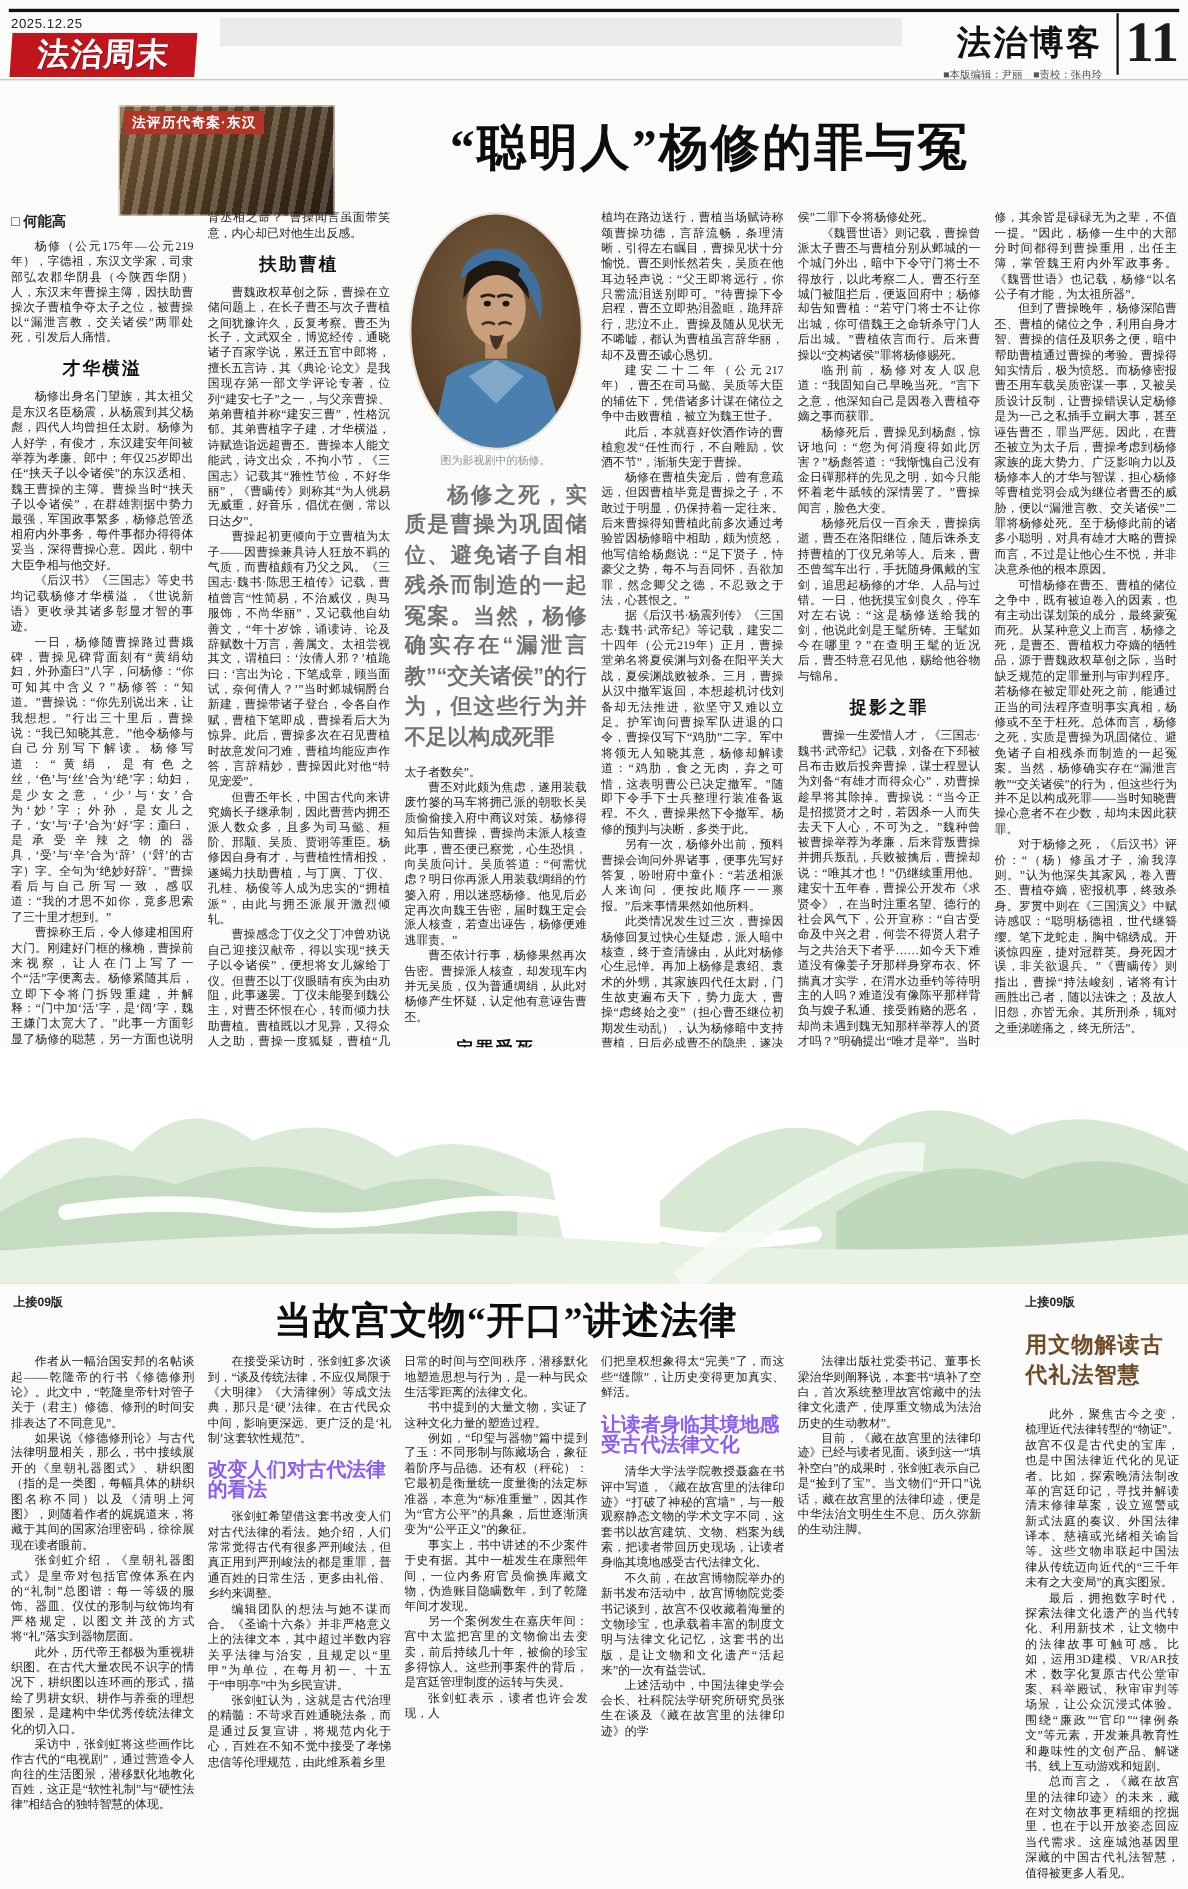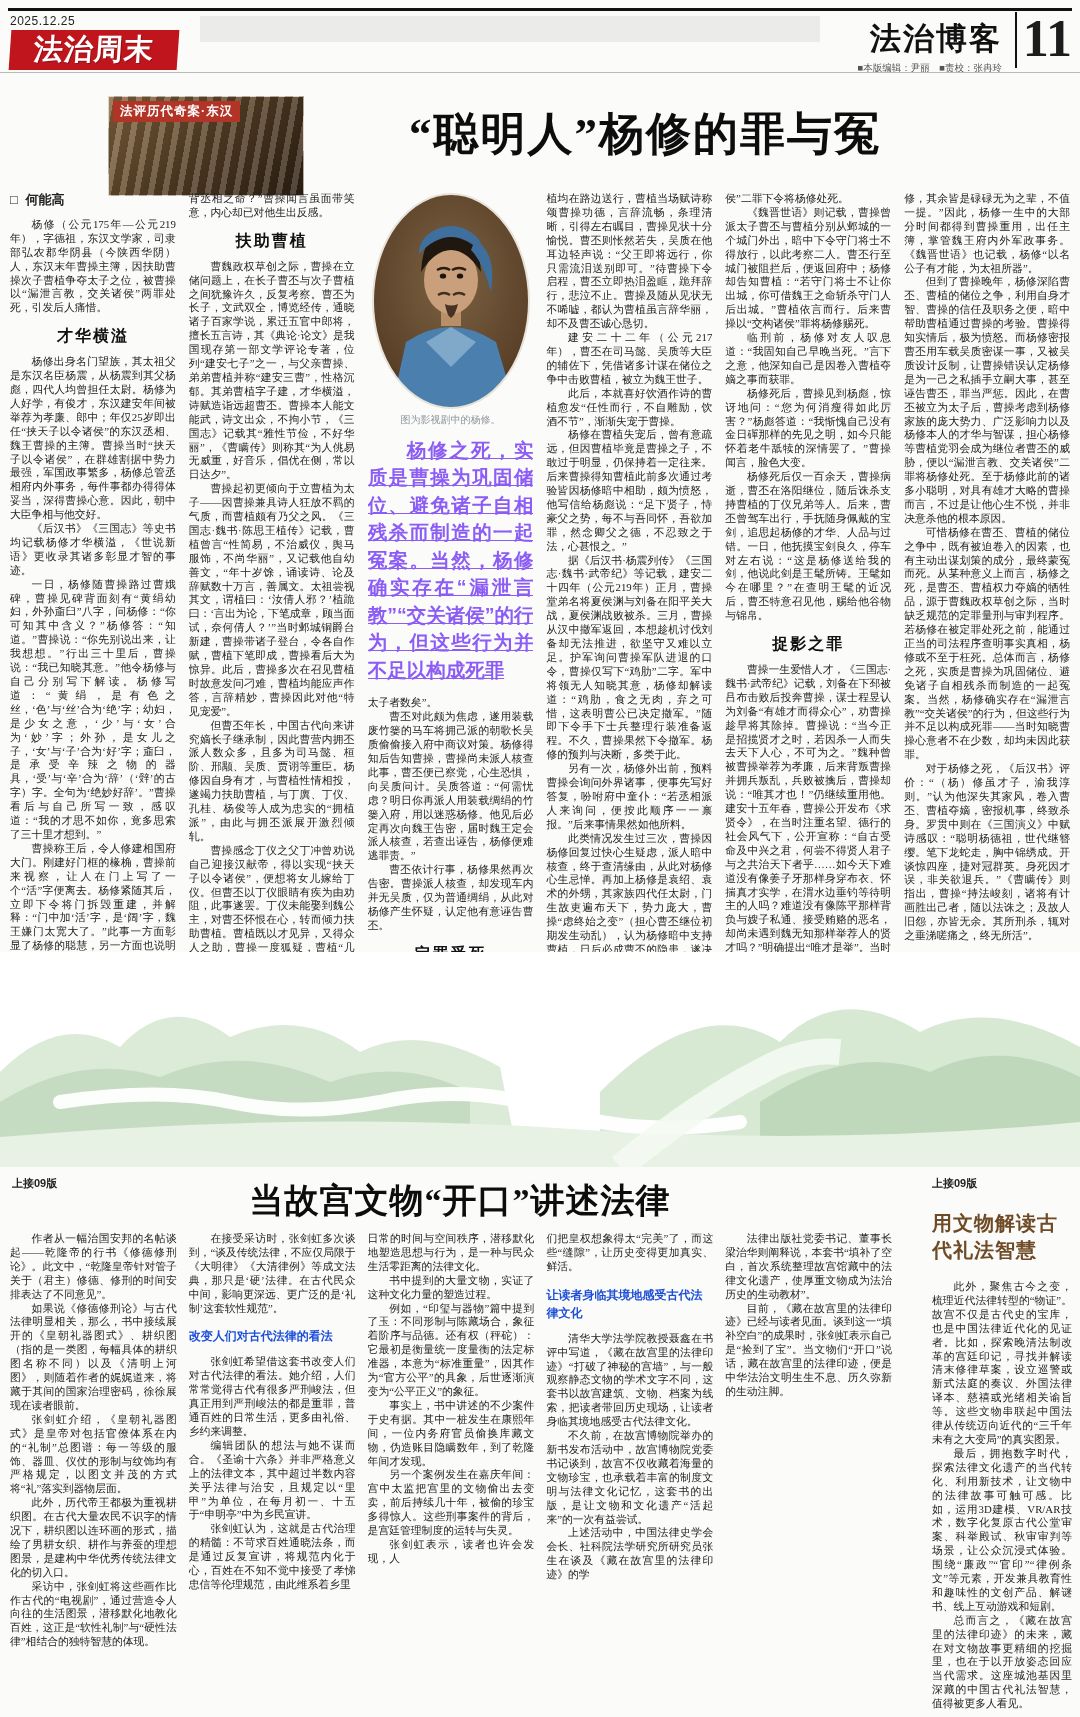--- a/index.html
+++ b/index.html
@@ -50,48 +50,48 @@
     position:absolute; top:192px; left:10px; width:1060px; height:766px;
     display:flex; gap:13px; overflow:hidden;
   }
   .col { flex:1 1 0; overflow:hidden; font-size:10.8px; line-height:13.9px; text-align:justify; color:#222; }
   .col p { text-indent:2em; margin:0; }
   .col p.cont { text-indent:0; }
   .subhead {
     text-align:center; text-indent:0; font-size:16px; font-weight:900; color:#111;
     font-family:"Liberation Sans",sans-serif; margin:14px 0 12px; letter-spacing:2px;
   }
-  #byline { font-size:13px; font-weight:bold; font-family:Liberation Mono, monospace; margin:2px 0 10px; }
+  #byline { font-size:13px; font-weight:bold; font-family:Liberation Serif, serif; margin:2px 0 10px; }
 
   
   #photo { width:160px; height:218px; margin:0 auto; }
   #photo-caption { text-align:center; font-size:10px; color:#8d939a; margin:3px 0 10px; font-family:"Liberation Sans",sans-serif; }
   #pullquote {
-    font-family:"Liberation Sans",sans-serif; color:#8b5cf6;
+    font-family:"Liberation Sans",sans-serif; color:#737373;
     font-size:19.5px; line-height:27.5px; font-weight:600; text-align:justify;
-    text-indent:2em; margin:6px 0 12px;text-decoration:underline;
+    text-indent:2em; margin:6px 0 12px;
   }
 
   
   #divider { position:absolute; top:952px; left:0; width:1080px; height:215px; z-index:0; }
 
   
   .continued { font-size:11px; font-weight:bold; font-family:"Liberation Sans",sans-serif; color:#222; }
   #bl-continued { position:absolute; top:1176px; left:12px; }
   #br-continued { position:absolute; top:1176px; left:932px; }
   #bottom-headline {
     position:absolute; top:1178px; left:130px; width:660px; text-align:center;
     font-size:34px; font-weight:900; letter-spacing:1px; color:#0d0d0d;
   }
   #bottom-cols {
     position:absolute; top:1232px; left:10px; width:882px; height:478px;
     display:flex; gap:12px; overflow:hidden; z-index:1;
   }
   .in-subhead {
-    text-indent:0; font-size:12px; line-height:18px; font-weight:900; color:#1d4ed8;
+    text-indent:0; font-size:18px; line-height:18px; font-weight:900; color:#8b5cf6;
     font-family:"Liberation Sans",sans-serif; margin:12px 0 10px; text-align:left;
   }
   #right-article {
     position:absolute; top:1200px; left:932px; width:140px; height:510px; overflow:hidden; z-index:1;
   }
   #right-headline {
     font-size:20px; line-height:27px; font-weight:900; color:#6e4a26;
     font-family:"Liberation Sans",sans-serif; margin:10px 0 16px; letter-spacing:1px;
   }
   #right-article .body { font-size:10.8px; line-height:13.9px; text-align:justify; }

